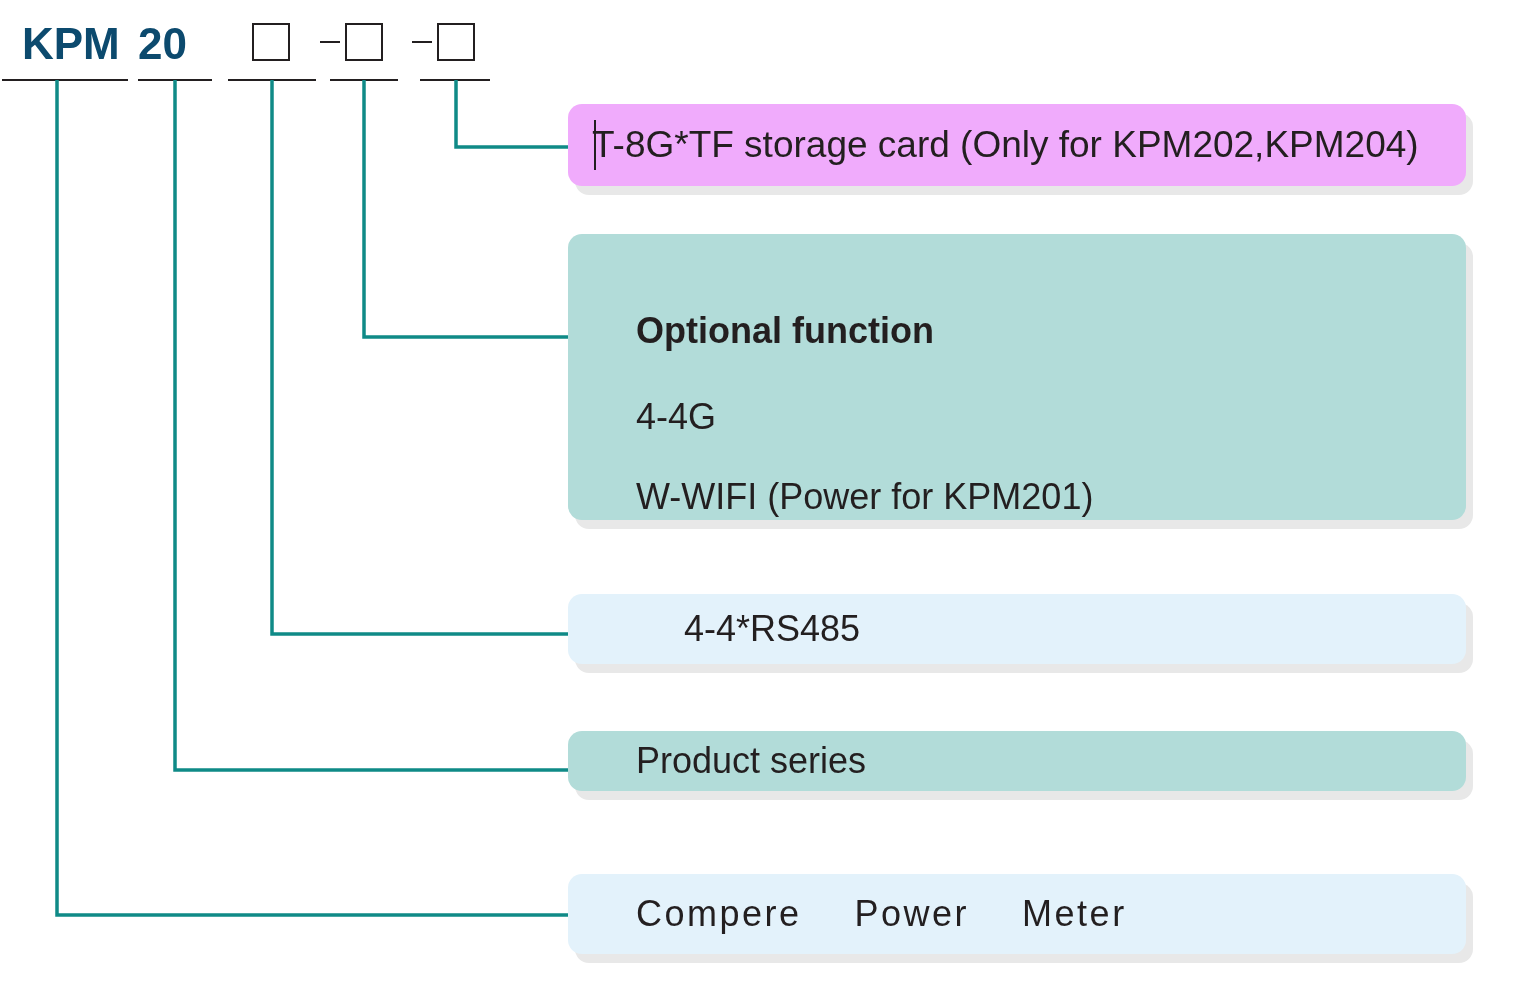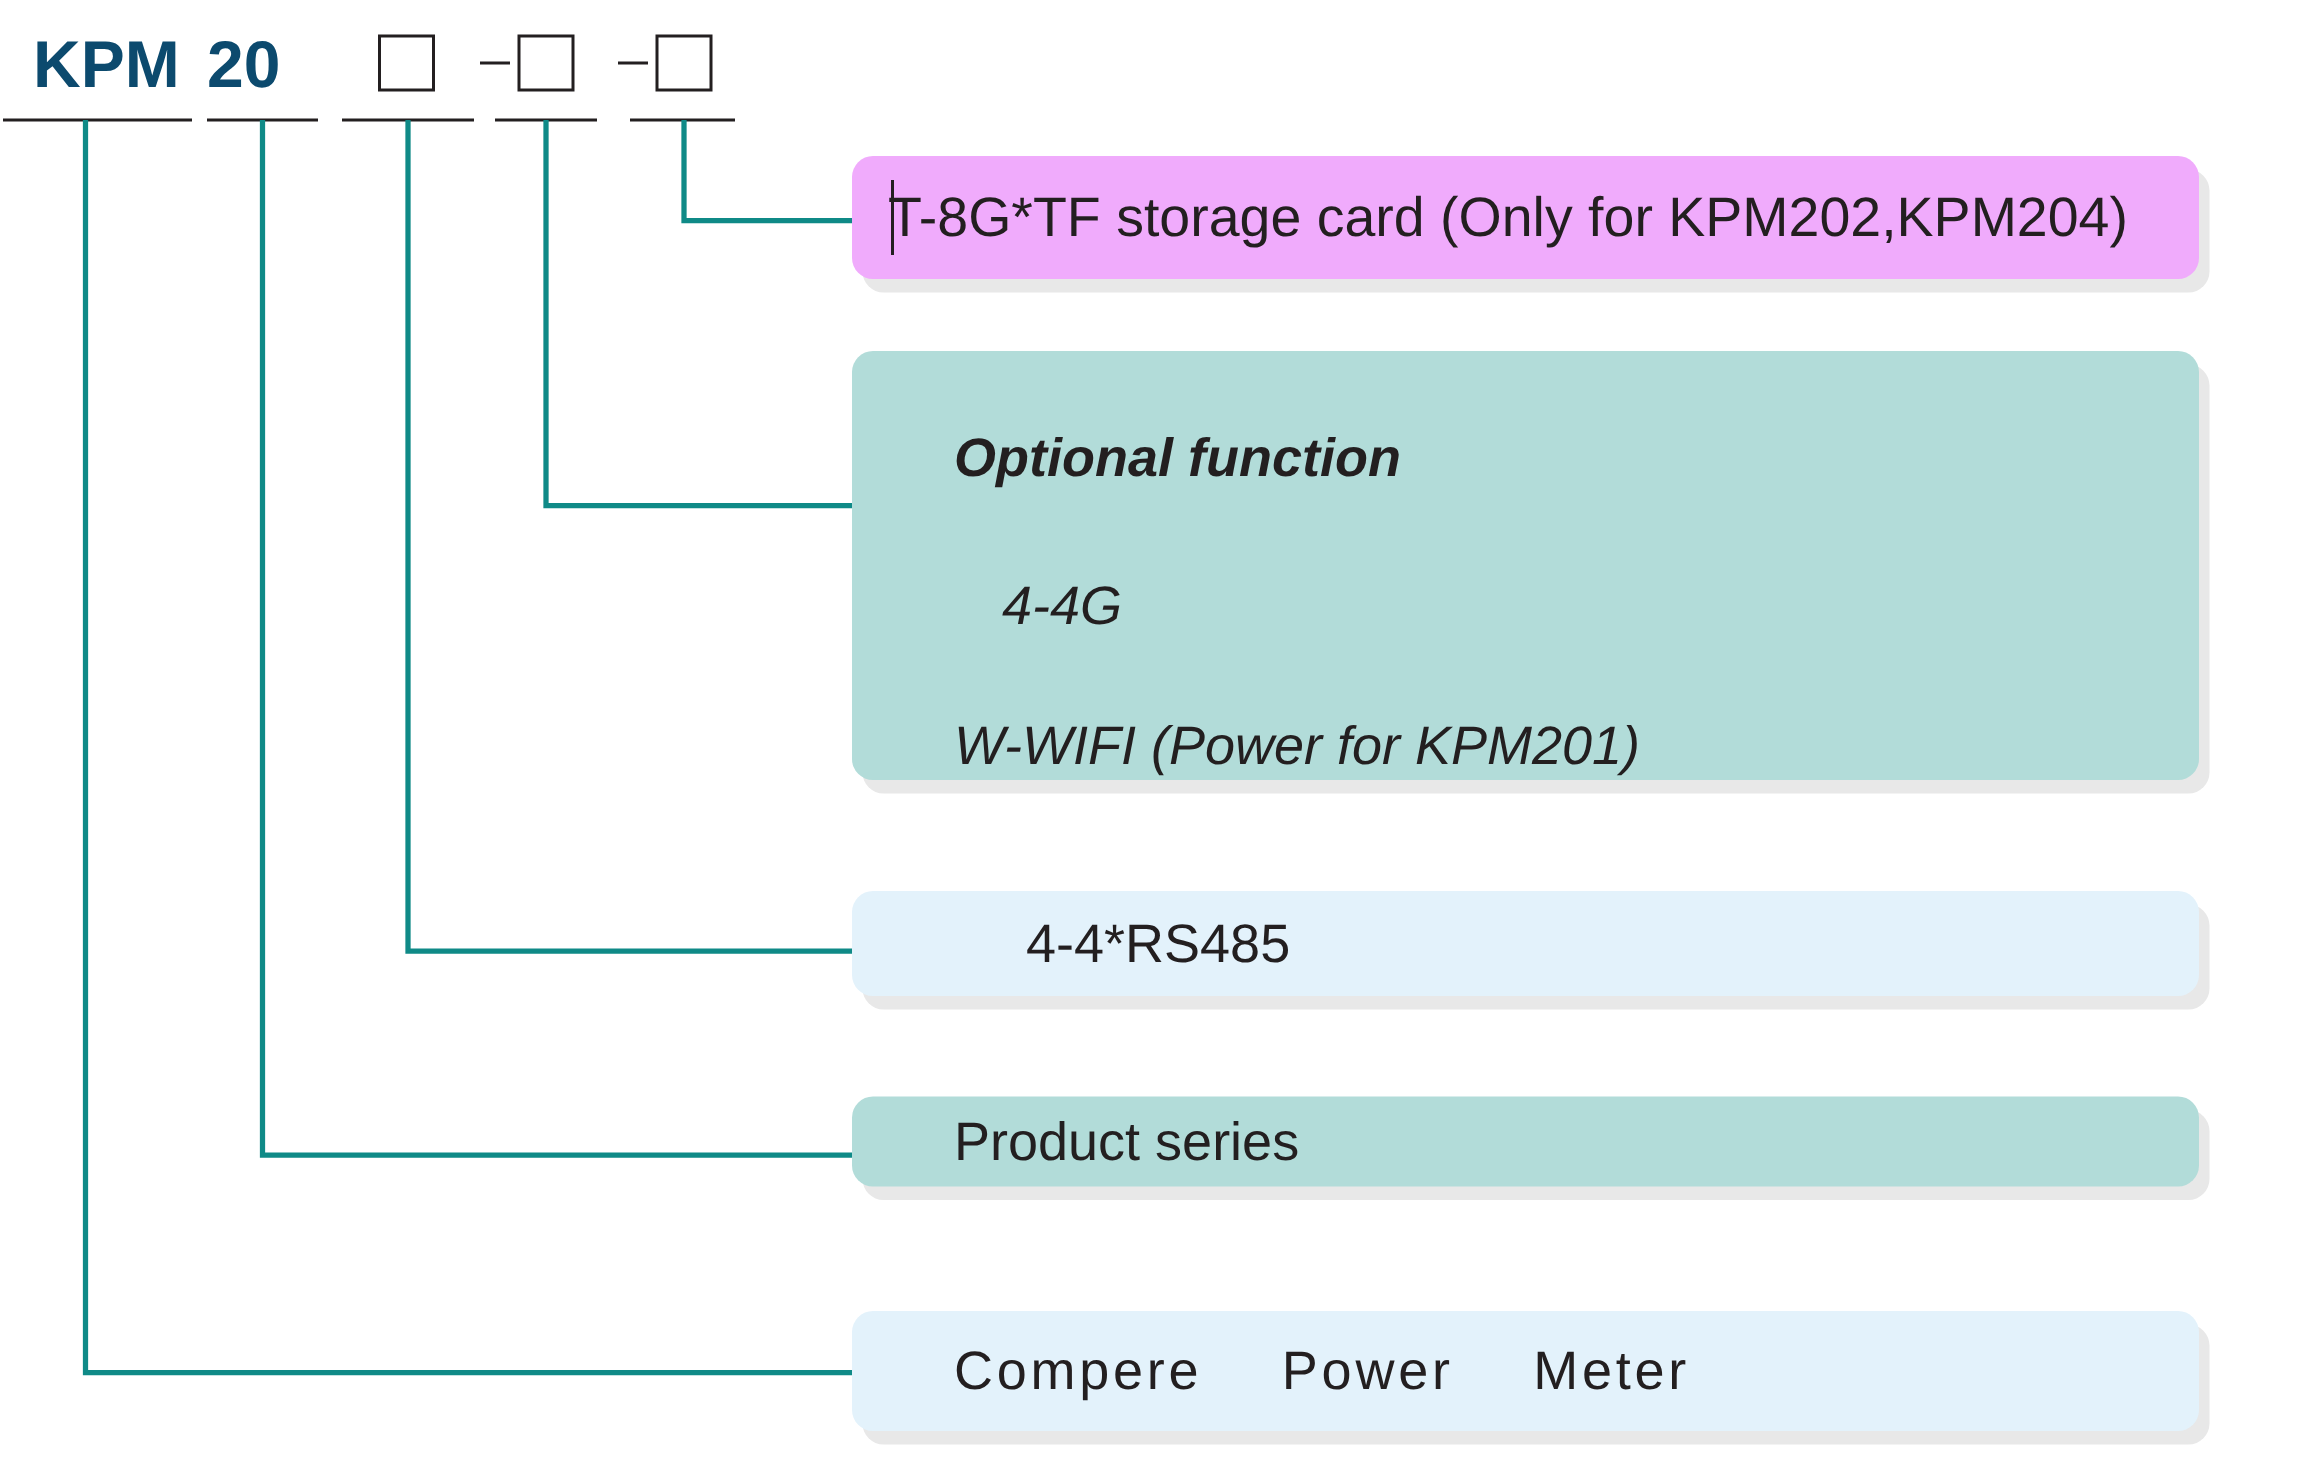--- a/index.html
+++ b/index.html
@@ -131,26 +131,25 @@
 
   
   #box-optional {
     left: 568px;
     top: 234px;
     width: 898px;
     height: 286px;
     background: #b2dcd9;
   }
   #box-optional .callout-inner {
-    justify-content: space-between;
+    justify-content: flex-end;
     padding-top: 48px;
-    font-style: italic;
   }
   #box-optional .ln-title { margin-bottom: 40px; font-size: 36px; }
-  #box-optional .ln-4g    { margin-bottom: 34px; margin-left: 32px; }
+  #box-optional .ln-4g    { margin-bottom: 34px; }
 
   
   #box-rs485 {
     left: 568px;
     top: 594px;
     width: 898px;
     height: 70px;
     background: #e3f2fb;
   }
   .rs-row {

